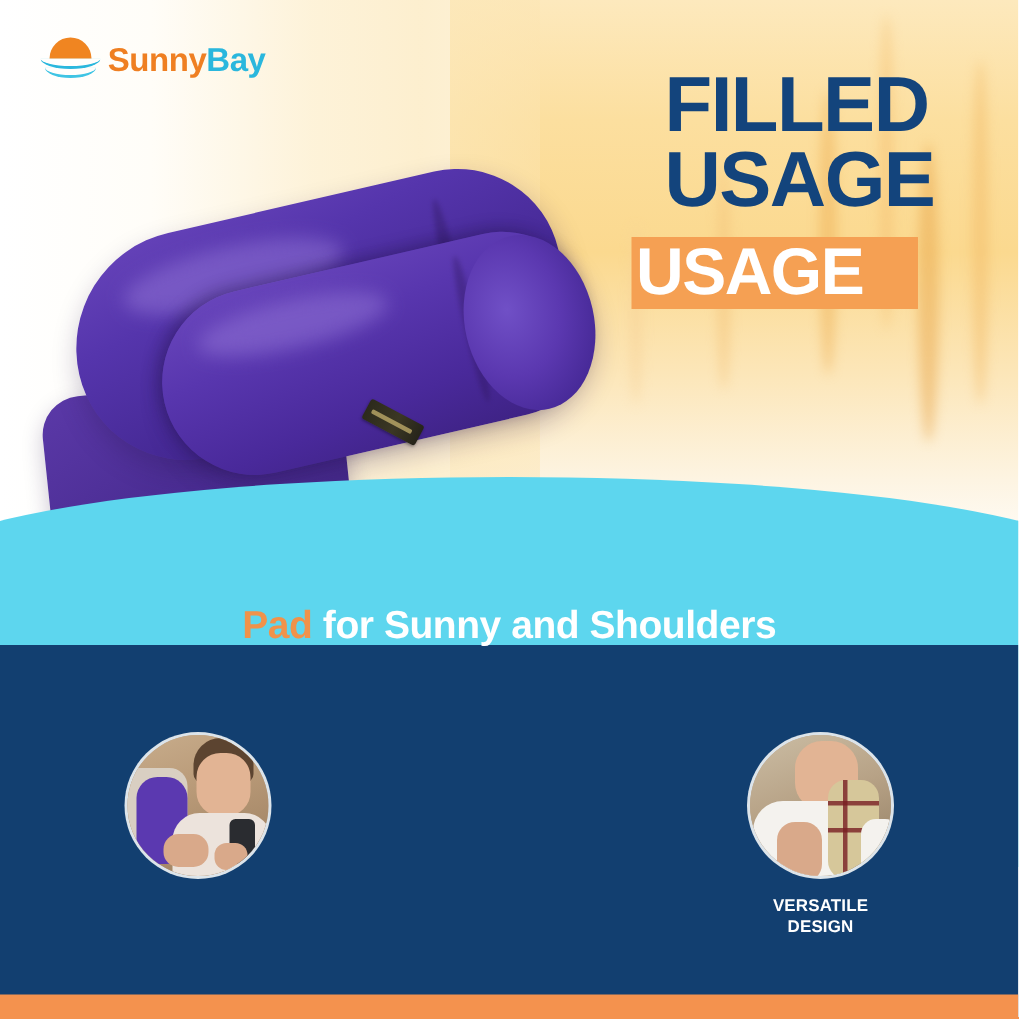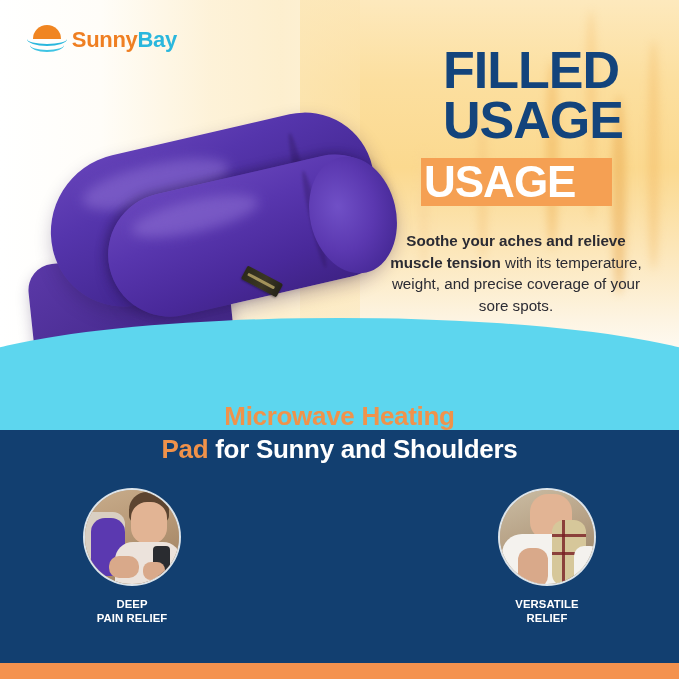--- a/index.html
+++ b/index.html
@@ -328,69 +328,63 @@
     </div>
 
     <div class="headline">
       <div class="h-line">FILLED</div>
       <div class="h-line">USAGE</div>
     </div>
     <div class="wheat-band">
       <span class="wheat-word">USAGE</span>
     </div>
 
-    <div class="body-copy">
-      <b>Soothe your aches and relieve muscle tension</b><span> with its temperature, weight, and precise coverage of your sore spots.</span>
-    </div>
   </div>
 
   <div class="arc-cyan"></div>
   <div class="blue-panel"></div>
   <div class="blue-fill"></div>
 
   <div class="subtitle">
-    <div><span class="st-orange">Microwave Heating</span></div>
     <div><span class="st-orange">Pad</span><span class="st-white"> for Sunny and Shoulders</span></div>
   </div>
 
   <div class="features">
 
     <div class="feature">
       <div class="f-circle">
         <div class="sc sc-a">
           <div class="blob" style="left:-6px; top:22px; width:46px; height:64px; border-radius:12px; background:#d9cfc2;"></div>
           <div class="blob purple" style="left:6px; top:28px; width:34px; height:58px; border-radius:14px;"></div>
           <div class="blob hair" style="left:44px; top:2px; width:40px; height:30px; border-radius:18px 18px 6px 6px;"></div>
           <div class="blob skin" style="left:46px; top:12px; width:36px; height:42px; border-radius:16px;"></div>
           <div class="blob shirt" style="left:30px; top:52px; width:66px; height:50px; border-radius:18px 18px 0 0;"></div>
           <div class="blob skin2" style="left:24px; top:66px; width:30px; height:22px; border-radius:10px;"></div>
           <div class="blob phone" style="left:68px; top:56px; width:17px; height:30px; border-radius:4px;"></div>
           <div class="blob skin2" style="left:58px; top:72px; width:22px; height:18px; border-radius:8px;"></div>
         </div>
       </div>
-      <div class="f-label">DEEP
-PAIN RELIEF</div>
     </div>
 
     <div class="feature">
       <div class="f-circle">
         <div class="sc sc-b">
           <div class="blob" style="left:8px; top:0px; width:80px; height:22px; background:#9a apologize;"></div>
           <div class="blob skin" style="left:30px; top:4px; width:42px; height:46px; border-radius:18px;"></div>
           <div class="blob white" style="left:2px; top:44px; width:62px; height:58px; border-radius:20px 10px 0 0;"></div>
           <div class="blob skin2" style="left:18px; top:58px; width:30px; height:40px; border-radius:12px;"></div>
           <div class="blob plaid-tan" style="left:52px; top:30px; width:34px; height:66px; border-radius:12px;"></div>
           <div class="plaid-line" style="left:52px; top:44px; width:34px; height:3px;"></div>
           <div class="plaid-line" style="left:52px; top:62px; width:34px; height:3px;"></div>
           <div class="plaid-line" style="left:62px; top:30px; width:3px; height:66px;"></div>
           <div class="blob white" style="left:74px; top:56px; width:26px; height:46px; border-radius:10px;"></div>
         </div>
       </div>
       <div class="f-label">VERSATILE
-RELIEF</div>
+DESIGN</div>
     </div>
 
 
 
   </div>
 
   <div class="bottom-bar"></div>
 </div>
 
 </body></html>

